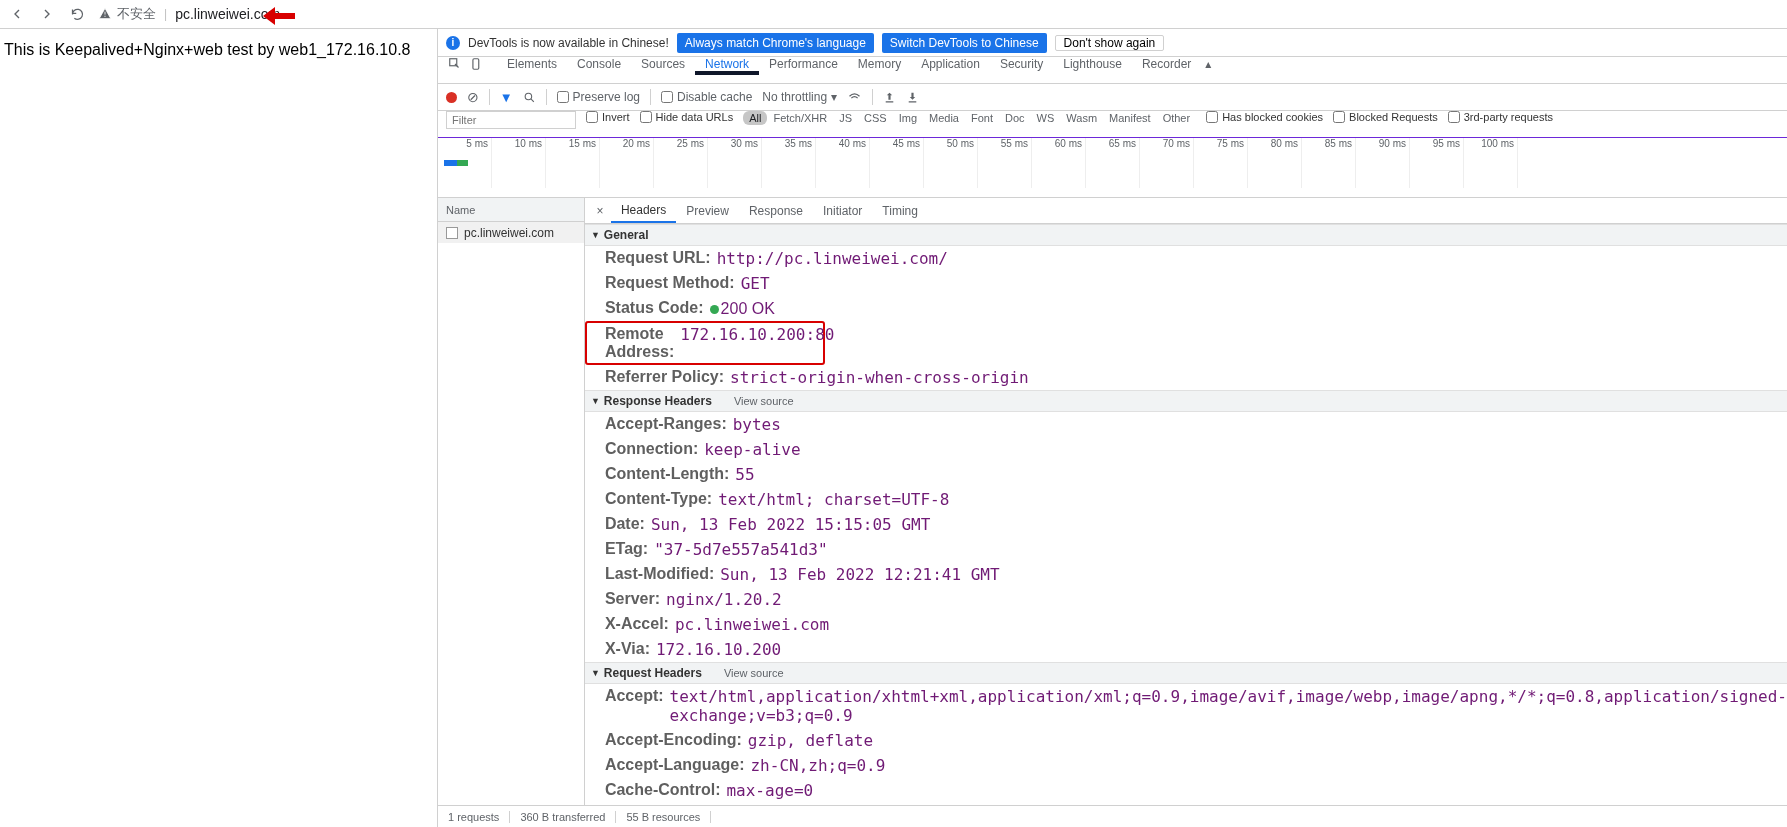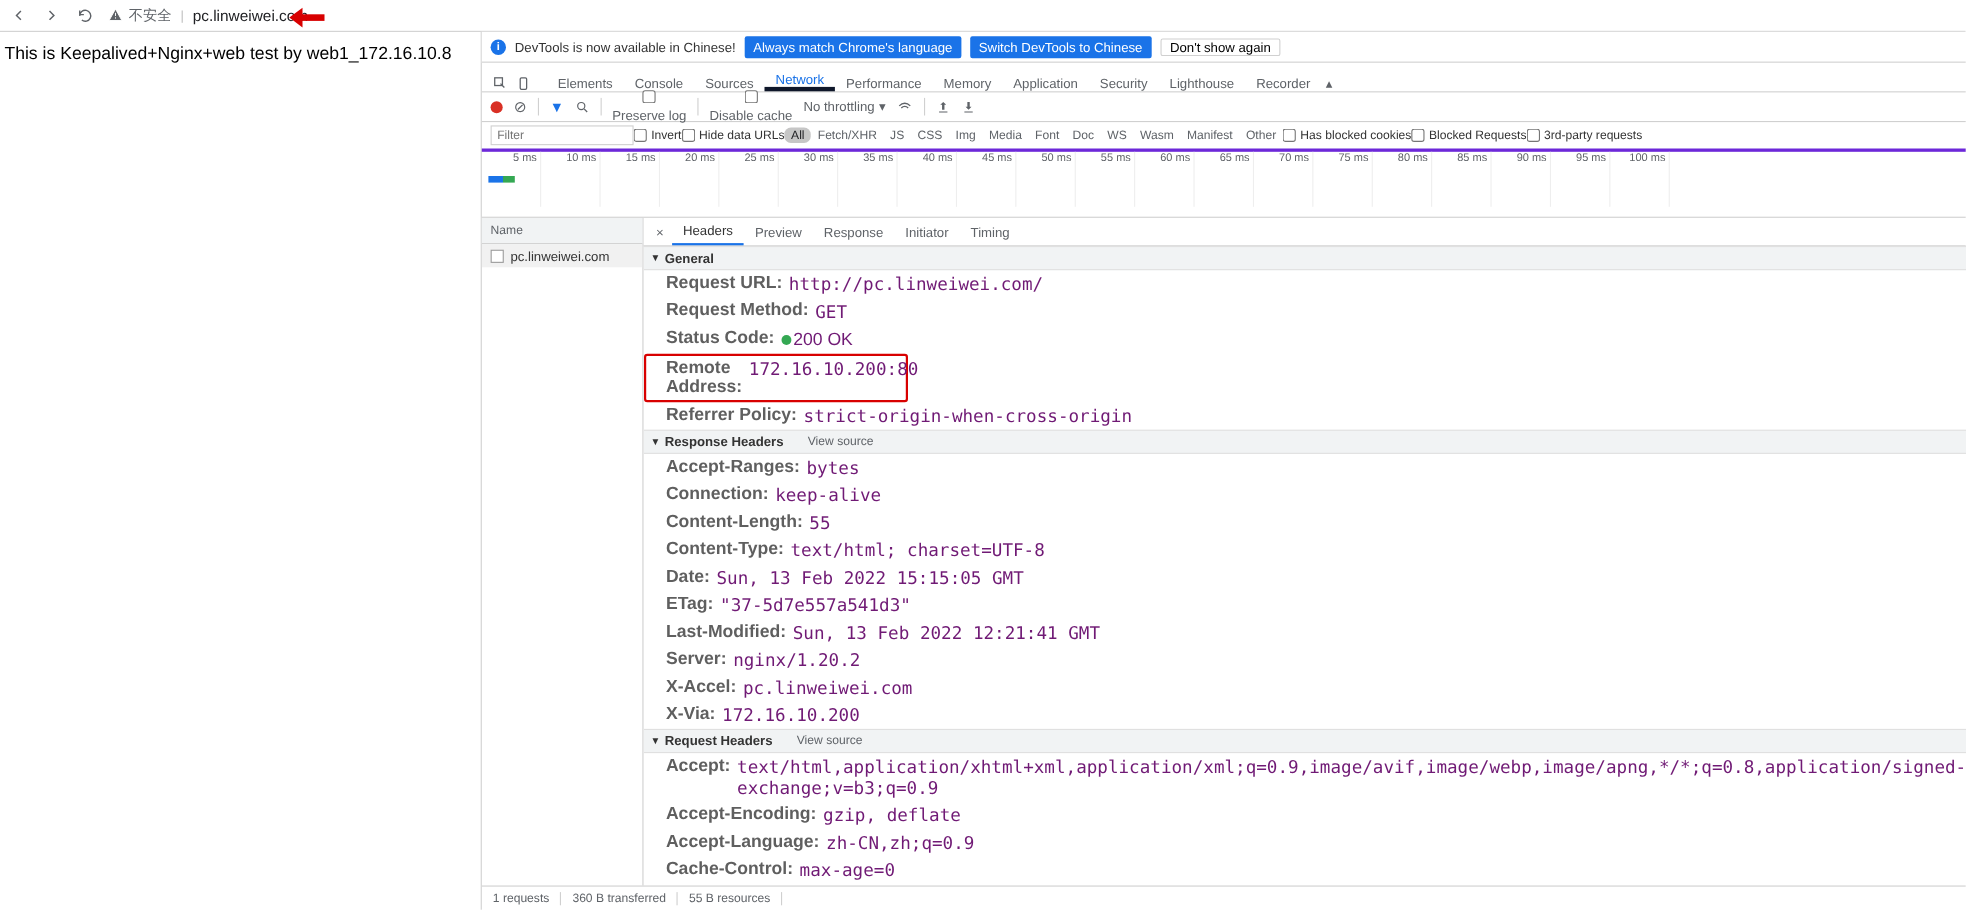--- a/index.html
+++ b/index.html
@@ -14,33 +14,33 @@
 .arrow::before{content:"";position:absolute;left:8px;top:6px;width:24px;height:6px;background:#d80000;}
 .arrow::after{content:"";position:absolute;left:0;top:0;border-right:12px solid #d80000;border-top:9px solid transparent;border-bottom:9px solid transparent;}
 .content-area{position:absolute;left:0;top:29px;width:437px;padding:12px 4px;}
 .content-area .txt{font-size:16px;color:#000;}
 .devtools{position:absolute;left:437px;top:29px;right:0;bottom:0;border-left:1px solid #d0d0d0;background:#fff;display:flex;flex-direction:column;}
 .info-bar{height:28px;background:#fff;border-bottom:1px solid #d0d0d0;display:flex;align-items:center;padding:0 8px;gap:8px;font-size:12px;}
 .info-bar .info-ico{width:14px;height:14px;border-radius:50%;background:#1a73e8;color:#fff;font-size:10px;display:flex;align-items:center;justify-content:center;font-weight:bold;}
 .info-bar .info-txt{color:#333;}
 .info-bar .btn-blue{background:#1a73e8;color:#fff;padding:3px 8px;border-radius:2px;cursor:pointer;}
 .info-bar .btn-plain{color:#000000;padding:0 8px;border:1px solid #d0d0d0;border-radius:2px;cursor:pointer;}
-.tabbar{height:27px;border-bottom:1px solid #d0d0d0;display:flex;align-items:flex-end;padding-left:6px;}
+.tabbar{height:27px;border-bottom:1px solid #d0d0d0;display:flex;align-items:flex-start;padding-left:6px;}
 .tabbar .ico{width:22px;display:flex;align-items:center;justify-content:center;color:#5f6368;cursor:pointer;}
 .tabbar .divider{width:1px;background:#d0d0d0;margin:5px 4px;}
 .tabbar .tab{padding:0 10px;display:flex;align-items:center;color:#5f6368;cursor:pointer;font-size:12px;}
 .tabbar .tab.active{color:#1a73e8;border-bottom:4px solid #0f172a;}
 .toolbar{height:27px;border-bottom:1px solid #d0d0d0;display:flex;align-items:center;padding:0 8px;gap:10px;color:#5f6368;}
 .toolbar .rec{width:11px;height:11px;border-radius:50%;background:#d93025;cursor:pointer;}
 .toolbar .clr{font-size:14px;cursor:pointer;}
 .toolbar .funnel{font-size:13px;color:#1a73e8;cursor:pointer;}
 .toolbar .divv{width:1px;height:16px;background:#d0d0d0;}
-.toolbar label{display:flex;align-items:center;gap:4px;font-size:12px;flex-direction:column;}
+.toolbar label{display:flex;align-items:center;gap:4px;font-size:12px;}
 .toolbar .sel{cursor:pointer;display:flex;align-items:center;gap:4px;}
-.filterbar{height:27px;border-bottom:3px solid #6d28d9;display:flex;align-items:center;padding:0 8px;flex-wrap:nowrap;}
+.filterbar{height:27px;border-bottom:1px solid #6d28d9;display:flex;align-items:flex-start;padding:0 8px;gap:10px;flex-wrap:nowrap;}
 .filterbar .finput{width:130px;height:18px;border:1px solid #d0d0d0;padding:0 5px;font-size:11px;}
 .filterbar .ftypes{display:flex;gap:0;}
 .filterbar .ftype{padding:1px 6px;font-size:11px;color:#5f6368;cursor:pointer;border-radius:6px;}
 .filterbar .ftype.active{background:#c6c6c6;color:#202124;}
 .filterbar label{display:flex;align-items:center;gap:4px;font-size:11px;}
 .timeline{height:60px;border-bottom:1px solid #d0d0d0;position:relative;}
 .timeline .ticks{height:18px;display:flex;font-size:10px;color:#5f6368;}
 .timeline .tick{width:54px;text-align:right;padding-right:3px;border-right:1px solid #eee;height:50px;}
 .timeline .bar{position:absolute;left:6px;top:22px;width:24px;height:6px;background:linear-gradient(90deg,#1a73e8 55%,#34a853 55%);}
 .split{flex:1;display:flex;min-height:0;}

